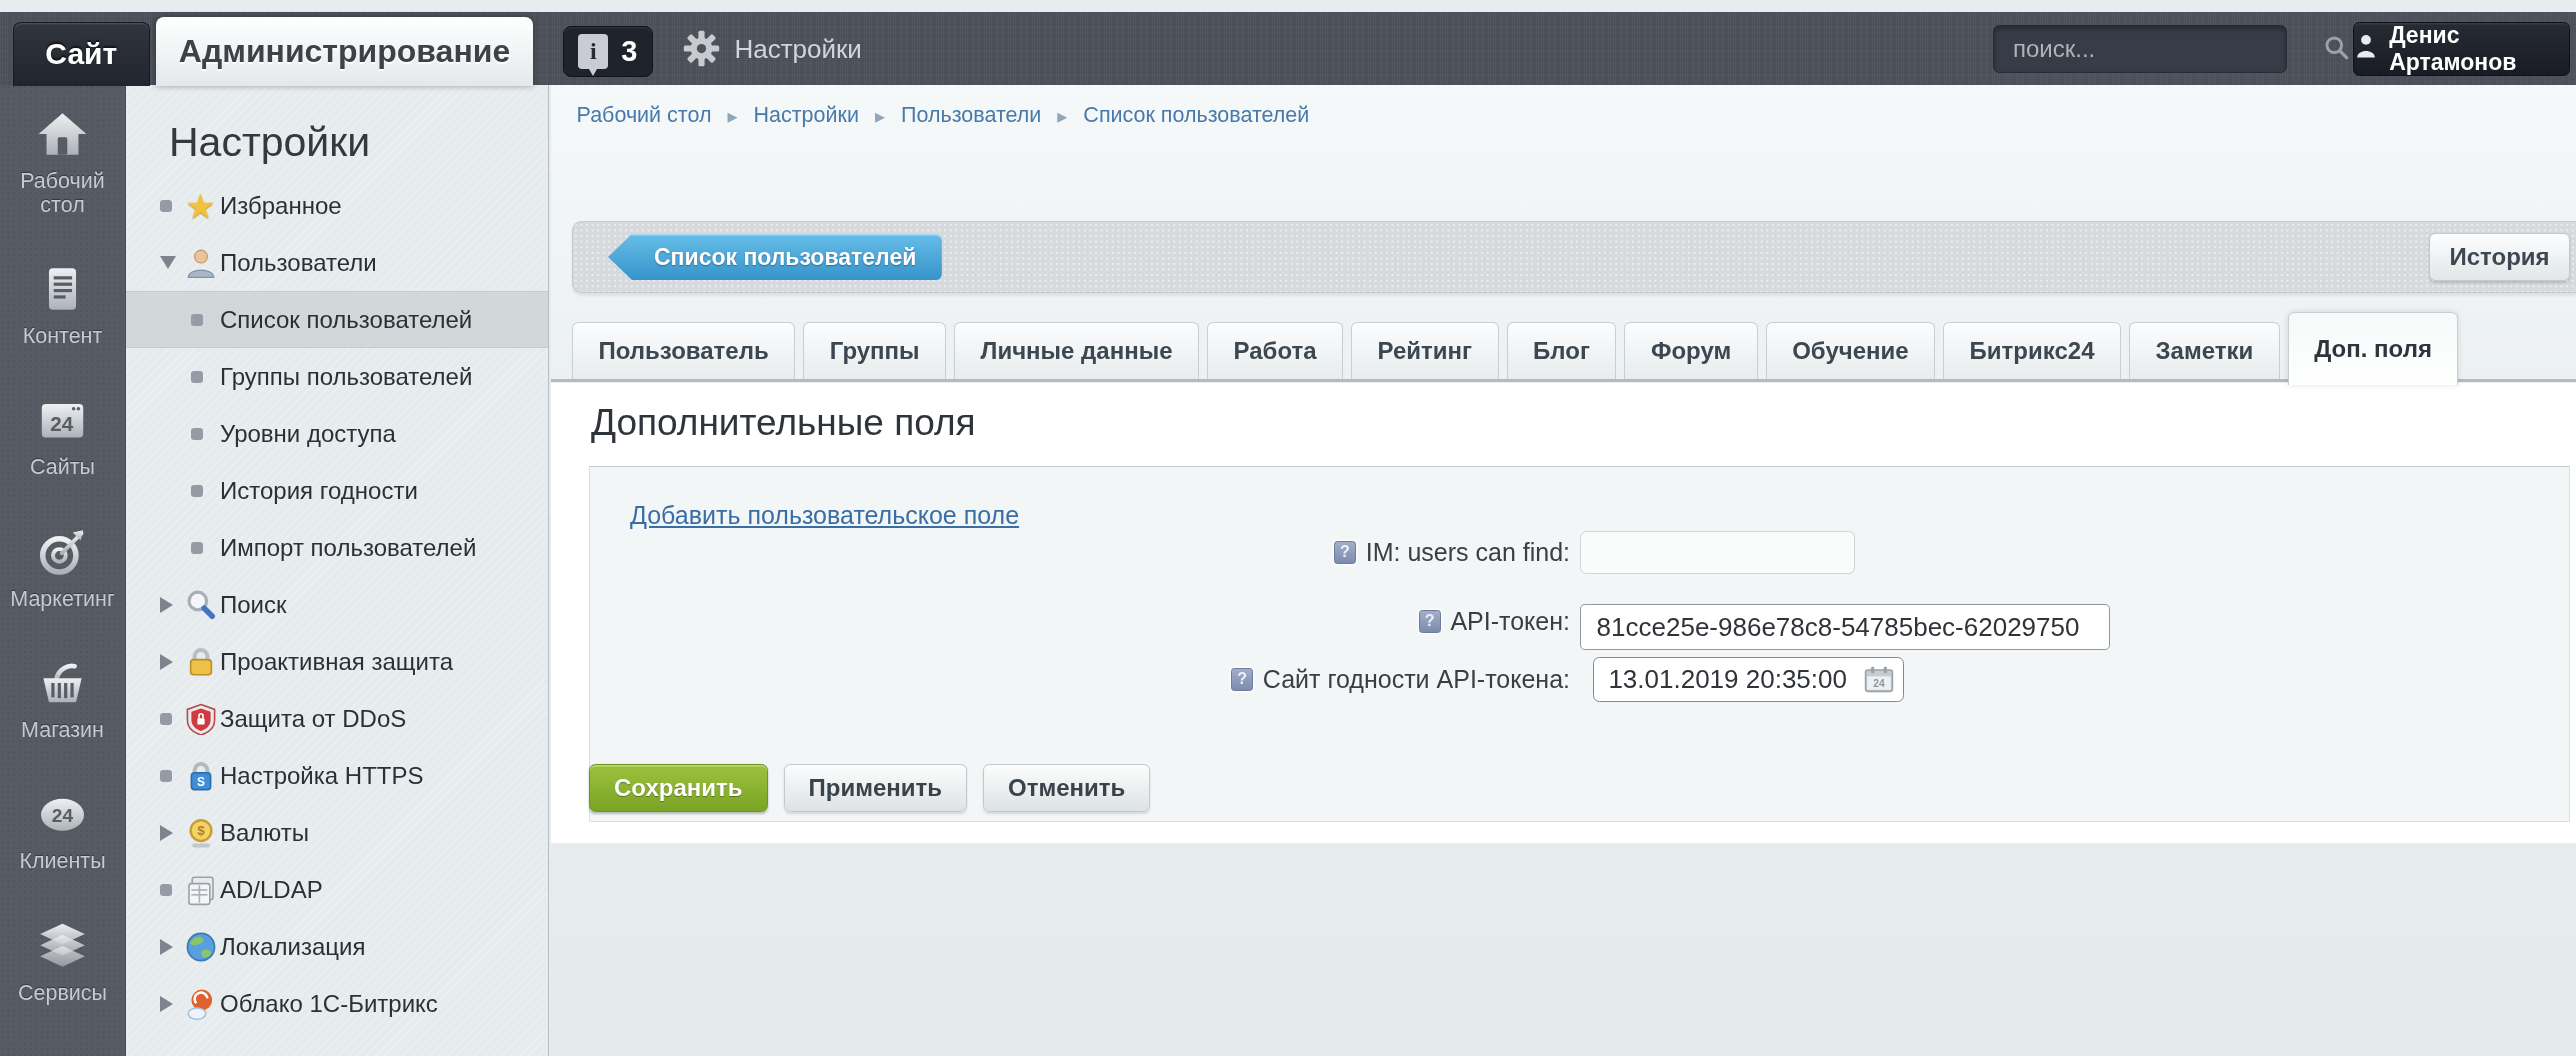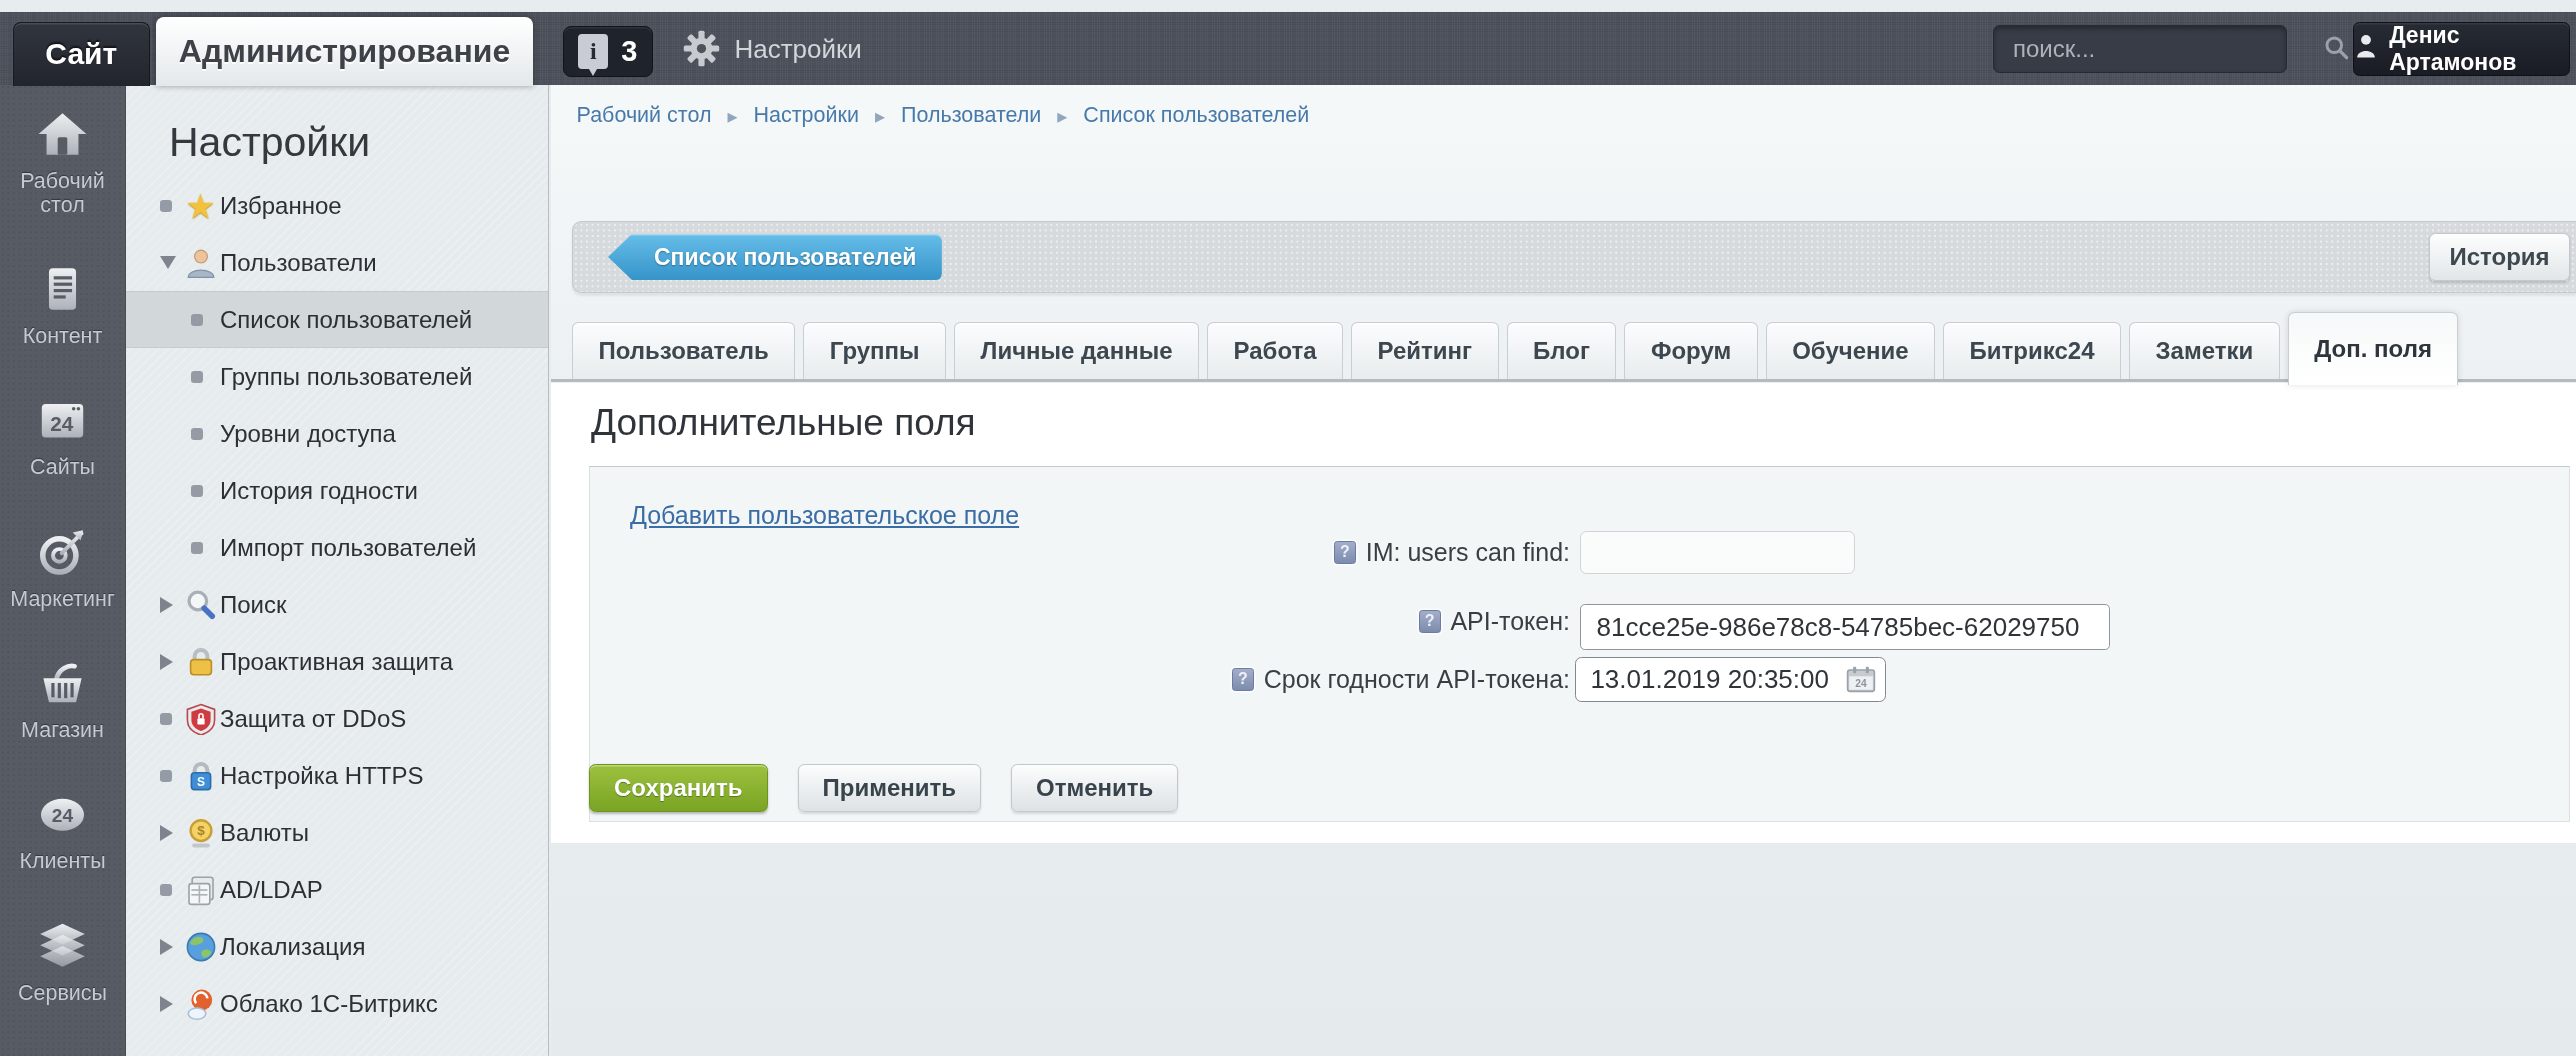--- a/index.html
+++ b/index.html
@@ -124,27 +124,27 @@
     font-size:25px; color:#3a3e43; white-space:nowrap; }
   .help-icon { width:22.3px; height:22.3px; border-radius:3.2px;
     background:linear-gradient(#a3aec9,#7c8cae); border:0.8px solid #6d7c9e;
     box-shadow:0 0 0 1.6px rgba(255,255,255,.7); color:#eef1fa; font-size:16px; font-weight:bold;
     display:flex; align-items:center; justify-content:center; cursor:pointer; }
   .f-input { margin-left:9.6px; font-family:"Liberation Sans", sans-serif; }
   .input-im { width:275px; height:43px; background:#fafcfc; border:1.6px solid #ced4d7; border-radius:6.4px;
     font-size:26px; padding:0 14.4px; color:#303438; outline:none; }
   .input-api { width:530px; height:46px; background:#fff; border:1.6px solid #8f979c; border-radius:4.8px;
     font-size:26px; padding:0 16px; color:#303438; outline:none;margin-top:11px; }
-  .date-wrap { position:relative; margin-left:5px; }
+  .date-wrap { position:relative; margin-left:23px; }
   .input-date { width:311px; height:45px; background:#fff; border:1.6px solid #82898e; border-radius:6.4px;
     font-size:26px; padding:0 51px 0 14.4px; color:#303438; outline:none;
     font-family:"Liberation Sans", sans-serif; }
   .cal-btn { position:absolute; right:9.6px; top:8.8px; cursor:pointer; line-height:0; }
 
-  .btn-row { position:absolute; left:38px; top:381px; display:flex; gap:30px; }
+  .btn-row { position:absolute; left:38px; top:381px; display:flex; gap:16px; }
   .btn { height:48px; display:flex; align-items:center; padding:0 24px; border-radius:6.4px;
     font-weight:bold; font-size:24px; cursor:pointer; }
   .btn-save { background:linear-gradient(#9cc13e,#7aa424); border:1.6px solid #6f941e; color:#fff;
     text-shadow:0 0.8px 0.8px rgba(0,0,0,.35);
     box-shadow:inset 0 1.6px 0 rgba(255,255,255,.35), 0 1.6px 2.4px rgba(0,0,0,.25); }
   .btn-plain { background:linear-gradient(#fcfdfd,#dde2e4); border:1.6px solid #c2c8cb; color:#39434b;
     box-shadow:0 1.6px 2.4px rgba(0,0,0,.12); }
 
   .bottom-area { position:absolute; left:0; top:769px; right:0; bottom:0;
     background:linear-gradient(#e2e9eb,#ecf1f2 45%, #e8eef0);
@@ -510,21 +510,21 @@
         <span class="f-label">
           <span class="help-icon">?</span>
           <span>API-токен:</span>
         </span>
         <input class="f-input input-api" type="text" value="81cce25e-986e78c8-54785bec-62029750" style="">
       </div>
 
       <div class="field-row row-date">
         <span class="f-label">
           <span class="help-icon">?</span>
-          <span>Срок годности API-токена:</span>
+          <span>Сайт годности API-токена:</span>
         </span>
         <span class="date-wrap">
           <input class="input-date" type="text" value="13.01.2019 20:35:00" style="">
           <span class="cal-btn">
             <svg width="30" height="27" viewBox="0 0 38 34">
               <rect x="2" y="5" width="34" height="27" rx="3" fill="#c7ccd1" stroke="#9aa1a7" stroke-width="2"></rect>
               <rect x="4" y="13" width="30" height="17" fill="#eef1f3"></rect>
               <rect x="9" y="1" width="4" height="8" rx="1.5" fill="#9aa1a7"></rect>
               <rect x="25" y="1" width="4" height="8" rx="1.5" fill="#9aa1a7"></rect>
               <text x="19" y="27" font-size="13" font-weight="bold" fill="#8d949b" text-anchor="middle" font-family="Liberation Sans, sans-serif">24</text>

